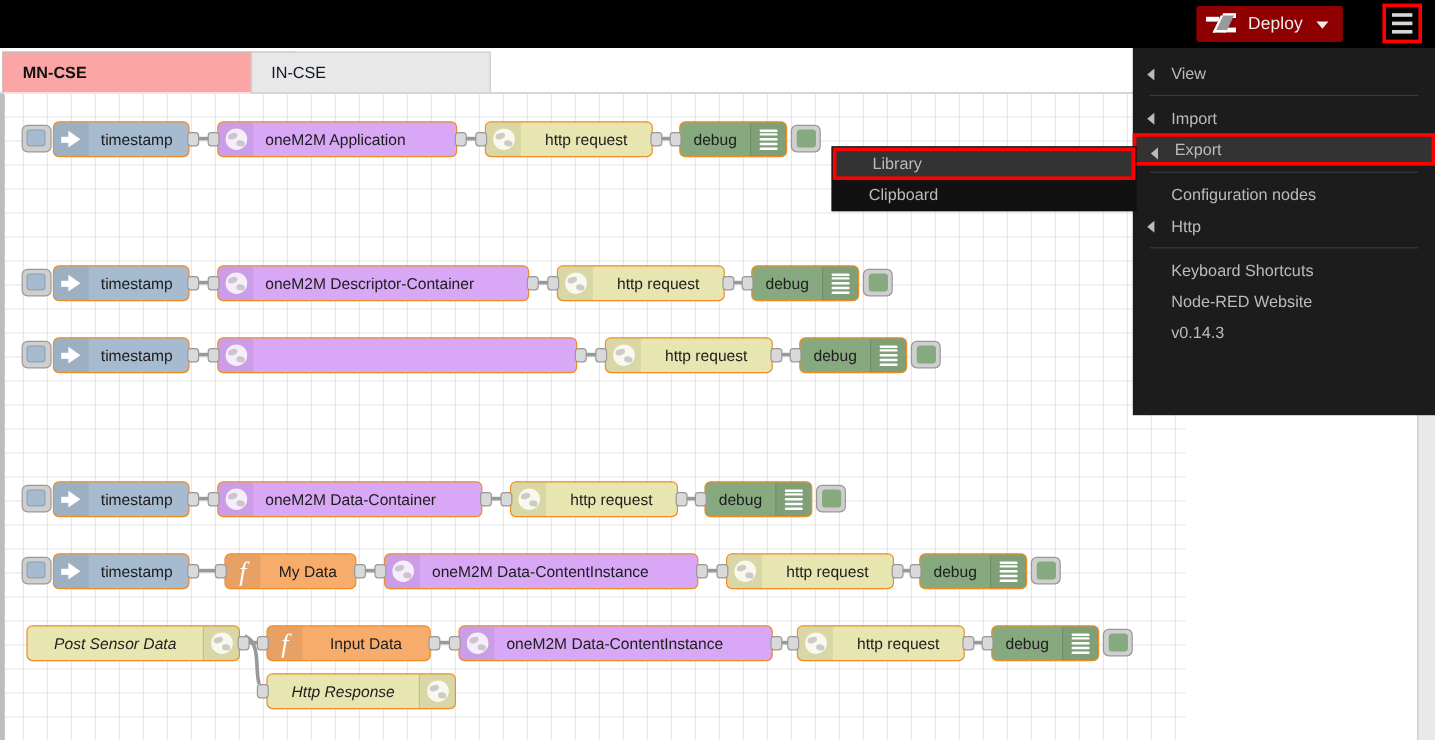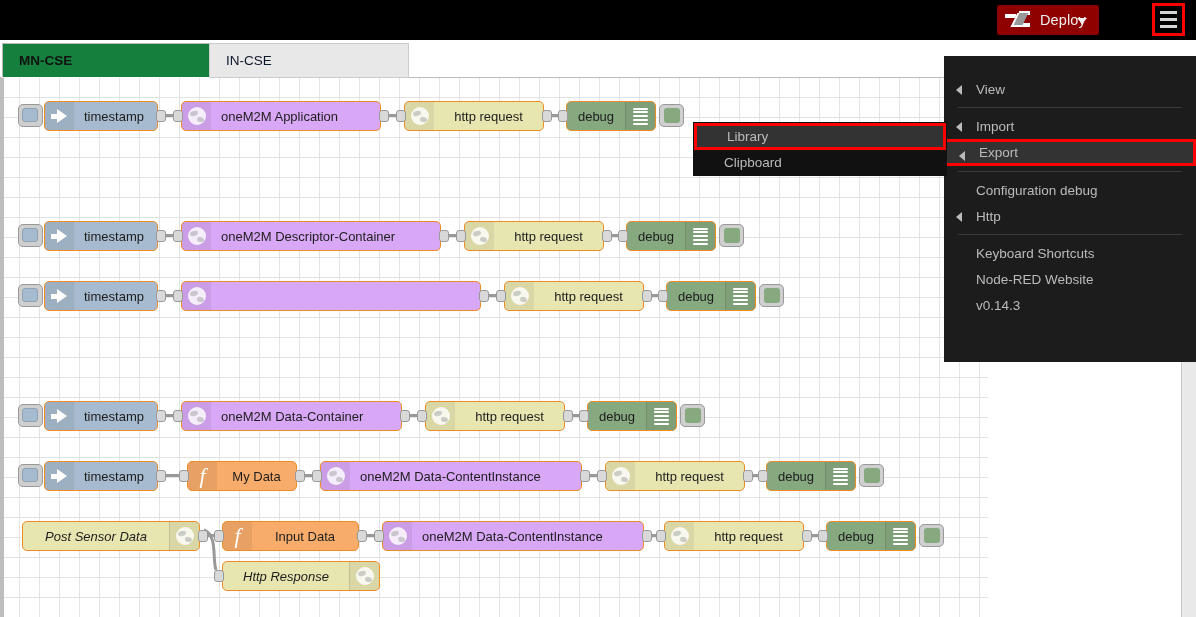--- a/index.html
+++ b/index.html
@@ -14,21 +14,21 @@
 
   
   .header {
     position: absolute; top: 0; left: 0;
     width: 1196px; height: 40px;
     background: #000;
     z-index: 40;
   }
   .deploy-btn {
     position: absolute; top: 5px; left: 997px;
-    width: 102px; height: 30px;
+    width: 122px; height: 30px;
     background: #8f0000;
     border: none;
     border-radius: 2px;
     display: flex; align-items: center;
     cursor: pointer;
   }
   .deploy-icon { width: 26px; height: 18px; margin-left: 8px; position: relative; }
   .deploy-icon .bar { position: absolute; background: #fff; }
   .deploy-icon .b1 { left: 0; top: 3px; width: 11px; height: 4px; }
   .deploy-icon .b2 { left: 14px; top: 0px; width: 11px; height: 4px; }
@@ -78,21 +78,21 @@
     position: absolute; top: 3px;
     height: 35px;
     box-sizing: border-box;
     display: flex; align-items: center;
     padding-left: 16px;
     font-size: 13.5px;
     cursor: pointer;
   }
   .tab.active {
     left: 2px; width: 245px;
-    background: #15803d;
+    background: #fca5a5;
     border: 1px solid #bbb;
     border-bottom: 1px solid #fff;
     color: #111; font-weight: bold;
   }
   .tab.inactive {
     left: 209px; width: 200px;
     background: #e8e8e8;
     border: 1px solid #ccc;
     color: #0f172a;
   }
@@ -264,23 +264,22 @@
   .ico-bars i:nth-child(3) { width: 100%; }
   .ico-bars i:nth-child(4) { width: 100%; }
   .ico-bars i:nth-child(5) { width: 100%; }
 
   
   .menu-main {
     position: absolute; top: 40px; left: 944px;
     width: 252px; height: 306px;
     background: #1c1c1c;
     z-index: 50;
-    padding-top: 20px;
-    box-sizing: border-box;
-    margin-top: 16px;
+    padding-top: 8px;
+    box-sizing: border-box;
   }
   .mi {
     position: relative;
     height: 26px;
     display: flex; align-items: center;
     padding-left: 32px;
     color: #bbb; font-size: 13.5px;
     cursor: pointer;
     box-sizing: border-box;
   }
@@ -686,21 +685,21 @@
     <div class="mi">
       <span class="arrow"></span>
       <span>Import</span>
     </div>
     <div class="mi sel highlight">
       <span class="arrow"></span>
       <span>Export</span>
     </div>
     <div class="msep"></div>
     <div class="mi">
-      <span>Configuration debug</span>
+      <span>Configuration nodes</span>
     </div>
     <div class="mi">
       <span class="arrow"></span>
       <span>Http</span>
     </div>
     <div class="msep"></div>
     <div class="mi">
       <span>Keyboard Shortcuts</span>
     </div>
     <div class="mi">

